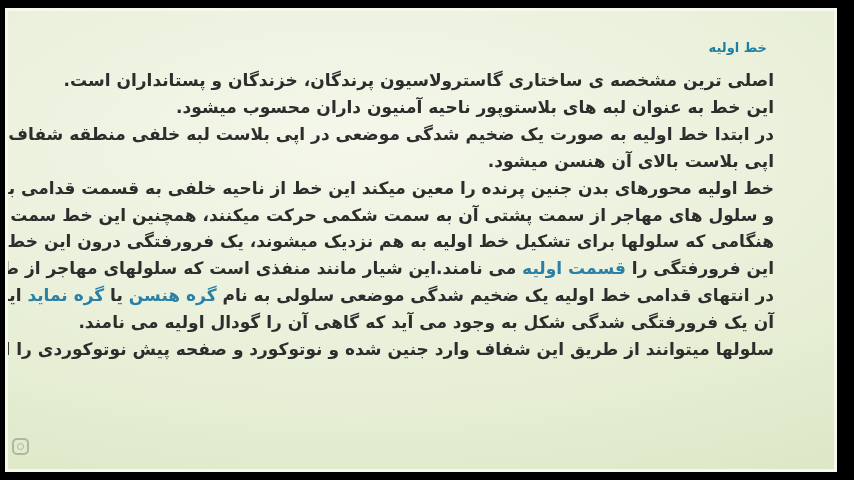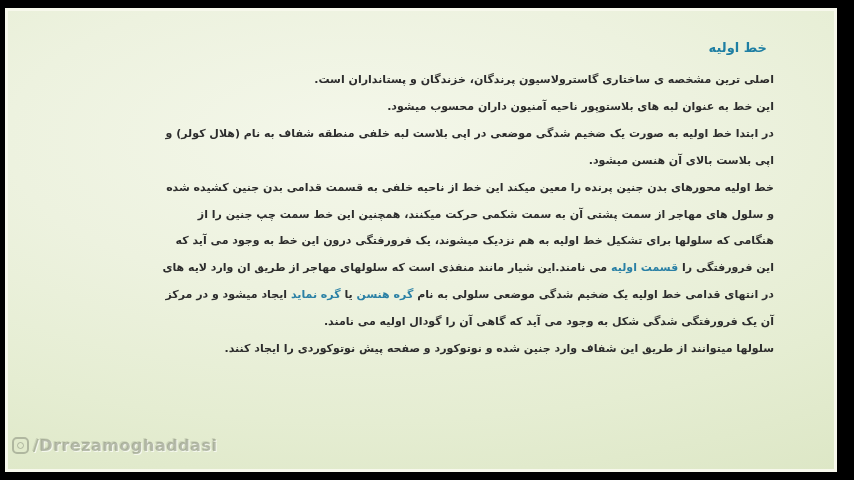--- a/index.html
+++ b/index.html
@@ -41,21 +41,21 @@
   }
   .slide-title {
     font-size: 13px;
     font-weight: bold;
     color: #1f7fa3;
     margin: 0 7px 8px 0;
     line-height: 22px;
   }
   .line {
     margin: 0;
-    font-size: 11px;
+    font-size: 17px;
     font-weight: bold;
     line-height: 26.9px;
     white-space: nowrap;
     letter-spacing: 0;
   }
   .hl {
     color: #2a80a5;
   }
   .watermark {
     position: absolute;
@@ -108,16 +108,15 @@
       <p class="line"><span>و سلول های مهاجر از سمت پشتی آن به سمت شکمی حرکت میکنند، همچنین این خط سمت چپ جنین را از</span></p>
       <p class="line"><span>هنگامی که سلولها برای تشکیل خط اولیه به هم نزدیک میشوند، یک فرورفتگی درون این خط به وجود می آید که</span></p>
       <p class="line"><span>این فرورفتگی را </span><span class="hl">قسمت اولیه</span><span> می نامند.این شیار مانند منفذی است که سلولهای مهاجر از طریق ان وارد لایه های</span></p>
       <p class="line"><span>در انتهای قدامی خط اولیه یک ضخیم شدگی موضعی سلولی به نام </span><span class="hl">گره هنسن</span><span> یا </span><span class="hl">گره نماید</span><span>  ایجاد میشود و در مرکز</span></p>
       <p class="line"><span>آن یک فرورفتگی شدگی شکل به وجود می آید که گاهی آن را گودال اولیه می نامند.</span></p>
       <p class="line"><span>سلولها میتوانند از طریق این شفاف وارد جنین شده و نوتوکورد و صفحه پیش نوتوکوردی را ایجاد کنند.</span></p>
     </div>
 
     <div class="watermark">
       <span class="wm-icon"></span>
-      <span>/Drrezamoghaddasi</span>
     </div>
   </div>
 </div>
 
 </body></html>

